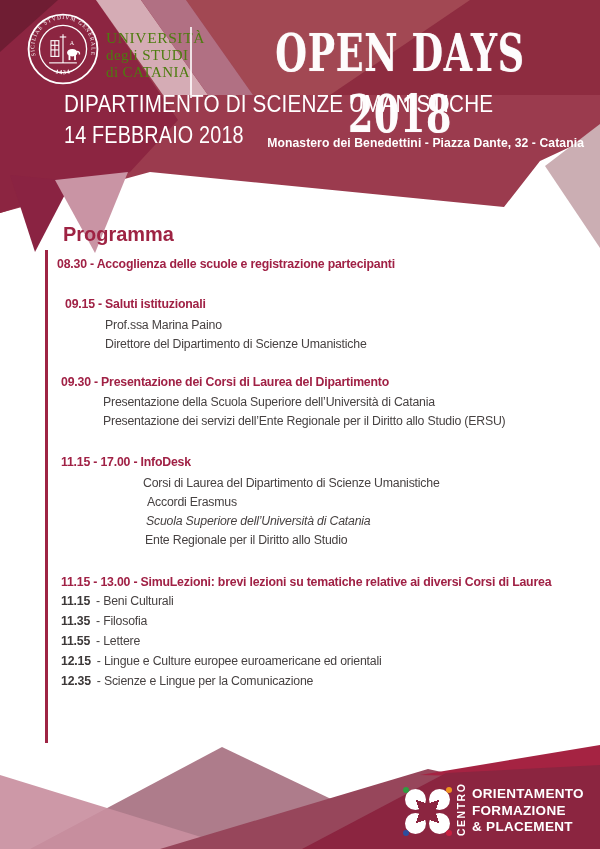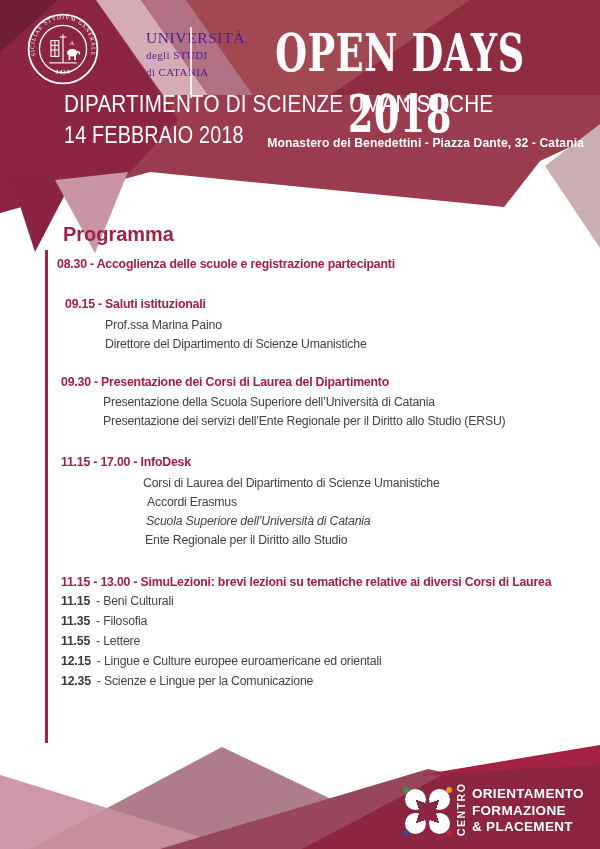--- a/index.html
+++ b/index.html
@@ -16,23 +16,23 @@
   .hl-darkright{background:#8E2C40;clip-path:polygon(470px 0px,600px 0px,600px 95px,330px 95px);}
   .hl-darkleft{background:#8C2541;clip-path:polygon(0px 0px,96px 0px,178px 120px,130px 172px,0px 213px);}
   .hl-pinkband{background:#D5ACB5;clip-path:polygon(96px 0px,141px 0px,208px 95px,163px 95px);}
   .hl-mauveband{background:#B17083;clip-path:polygon(141px 0px,186px 0px,253px 95px,208px 95px);}
   .hl-corner{background:#6F1D33;clip-path:polygon(0px 0px,58px 0px,0px 52px);}
   .hl-wedgedark{background:#8A2342;clip-path:polygon(10px 175px,72px 181px,35px 252px);}
   .hl-wedgepink{background:#C994A4;clip-path:polygon(55px 180px,128px 172px,95px 253px);}
   .hl-pinkright{background:#CBAEB3;clip-path:polygon(545px 166px,600px 124px,600px 248px);}
   
   #seal{left:26px;top:12px;width:74px;height:74px;}
-  #uni-name{left:106px;top:29px;color:#4c1d95;font-family:"Liberation Serif",serif;margin-left:40px;}
+  #uni-name{left:106px;top:29px;color:#4d7c0f;font-family:"Liberation Serif",serif;}
   #uni-name .u1{font-size:15.5px;letter-spacing:.6px;line-height:17.5px;}
-  #uni-name .u2,#uni-name .u3{font-size:11px;letter-spacing:.4px;line-height:17.5px;}
+  #uni-name .u2,#uni-name .u3{font-size:15px;letter-spacing:.4px;line-height:17.5px;}
   #hdr-sep{left:190px;top:27px;width:2px;height:71px;background:rgba(255,255,255,.8);}
   #event-title{left:200px;top:22px;width:400px;text-align:center;color:rgba(255,255,255,.96);
     font-family:"DejaVu Serif","Liberation Serif",serif;font-weight:bold;font-size:52px;
     letter-spacing:1px;transform:scaleX(.7);transform-origin:50% 0;
     text-shadow:0 0 1px rgba(255,255,255,.55);}
   #dept-title{left:64px;top:90px;color:#fff;font-size:24px;font-weight:400;letter-spacing:.2px;
     transform:scaleX(.86);transform-origin:0 0;white-space:nowrap;}
   #event-date{left:64px;top:122px;color:#fff;font-size:23px;font-weight:400;letter-spacing:.2px;
     transform:scaleX(.86);transform-origin:0 0;white-space:nowrap;}
   #event-venue{right:16px;top:135px;color:#fff;font-size:13.5px;font-weight:bold;letter-spacing:.1px;

